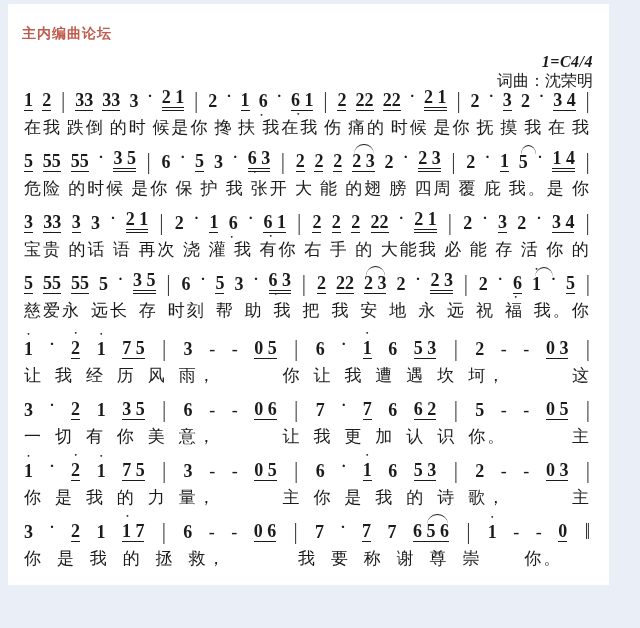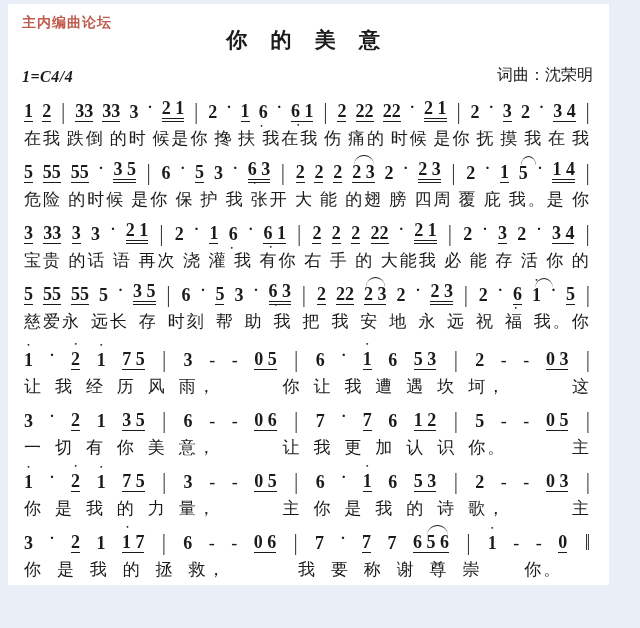--- a/index.html
+++ b/index.html
@@ -6,33 +6,33 @@
     --bg:#e9eef7; --page:#ffffff; --ink:#1b1b1b; --wm:#bf5b4d;
   }
   html,body{margin:0;padding:0;}
   body{
     width:640px;height:628px;background:var(--bg);position:relative;
     font-family:"Liberation Serif","DejaVu Serif",serif;color:var(--ink);
     overflow:hidden;
   }
   .page{
     position:absolute;left:8px;top:4px;width:601px;height:581px;
-    background:var(--page);box-sizing:border-box;padding:10px 16px 0 14px;
+    background:var(--page);box-sizing:border-box;padding:21px 16px 0 14px;
   }
   .watermark{
     font-family:"DejaVu Sans","Liberation Sans",sans-serif;
     font-size:14px;font-weight:bold;color:var(--wm);letter-spacing:1px;
   }
   .title{
     text-align:center;font-size:21px;font-weight:bold;letter-spacing:9px;
     margin-top:-6px;
   }
   .keyrow{
     display:flex;justify-content:space-between;align-items:flex-end;
-    margin-top:10px;height:22px;
+    margin-top:10px;height:22px;flex-direction:column;
   }
   .keysig{font-size:16px;font-weight:bold;font-style:italic;letter-spacing:.5px;}
   .credit{font-size:16px;margin-left:27px;}
   .systems{margin-top:6px;}
   .system{height:61px;}
   .system:nth-child(5){margin-top:4px;}
   .notes-row{
     display:flex;justify-content:space-between;align-items:flex-end;
     height:30px;padding:0 2px;
   }
@@ -63,21 +63,20 @@
     margin-top:5px;padding:0 2px;
   }
   .lyr{font-size:17px;white-space:pre;letter-spacing:2px;}
   .lyr:empty{width:15px;}
 </style>
 </head>
 <body>
 
 <div class="page">
   <div class="watermark">主内编曲论坛</div>
-  <div class="title">你 的 美 意</div>
   <div class="keyrow">
     <span class="keysig">1=C4/4</span>
     <span class="credit">词曲：沈荣明</span>
   </div>
   <div class="systems">
       <div class="system">
         <div class="notes-row">
           <span class="tok u1">1</span>
           <span class="tok u1">2</span>
           <span class="tok bar">|</span>
@@ -335,21 +334,21 @@
           <span class="tok bar">|</span>
           <span class="tok">6</span>
           <span class="tok dash">-</span>
           <span class="tok dash">-</span>
           <span class="tok u1">0 6</span>
           <span class="tok bar">|</span>
           <span class="tok">7</span>
           <span class="tok dot">·</span>
           <span class="tok u1">7</span>
           <span class="tok">6</span>
-          <span class="tok u1">1 2</span>
+          <span class="tok u1">6 2</span>
           <span class="tok bar">|</span>
           <span class="tok">5</span>
           <span class="tok dash">-</span>
           <span class="tok dash">-</span>
           <span class="tok u1">0 5</span>
           <span class="tok bar">|</span>
         </div>
         <div class="lyrics-row">
           <span class="lyr">一</span>
           <span class="lyr">切</span>

